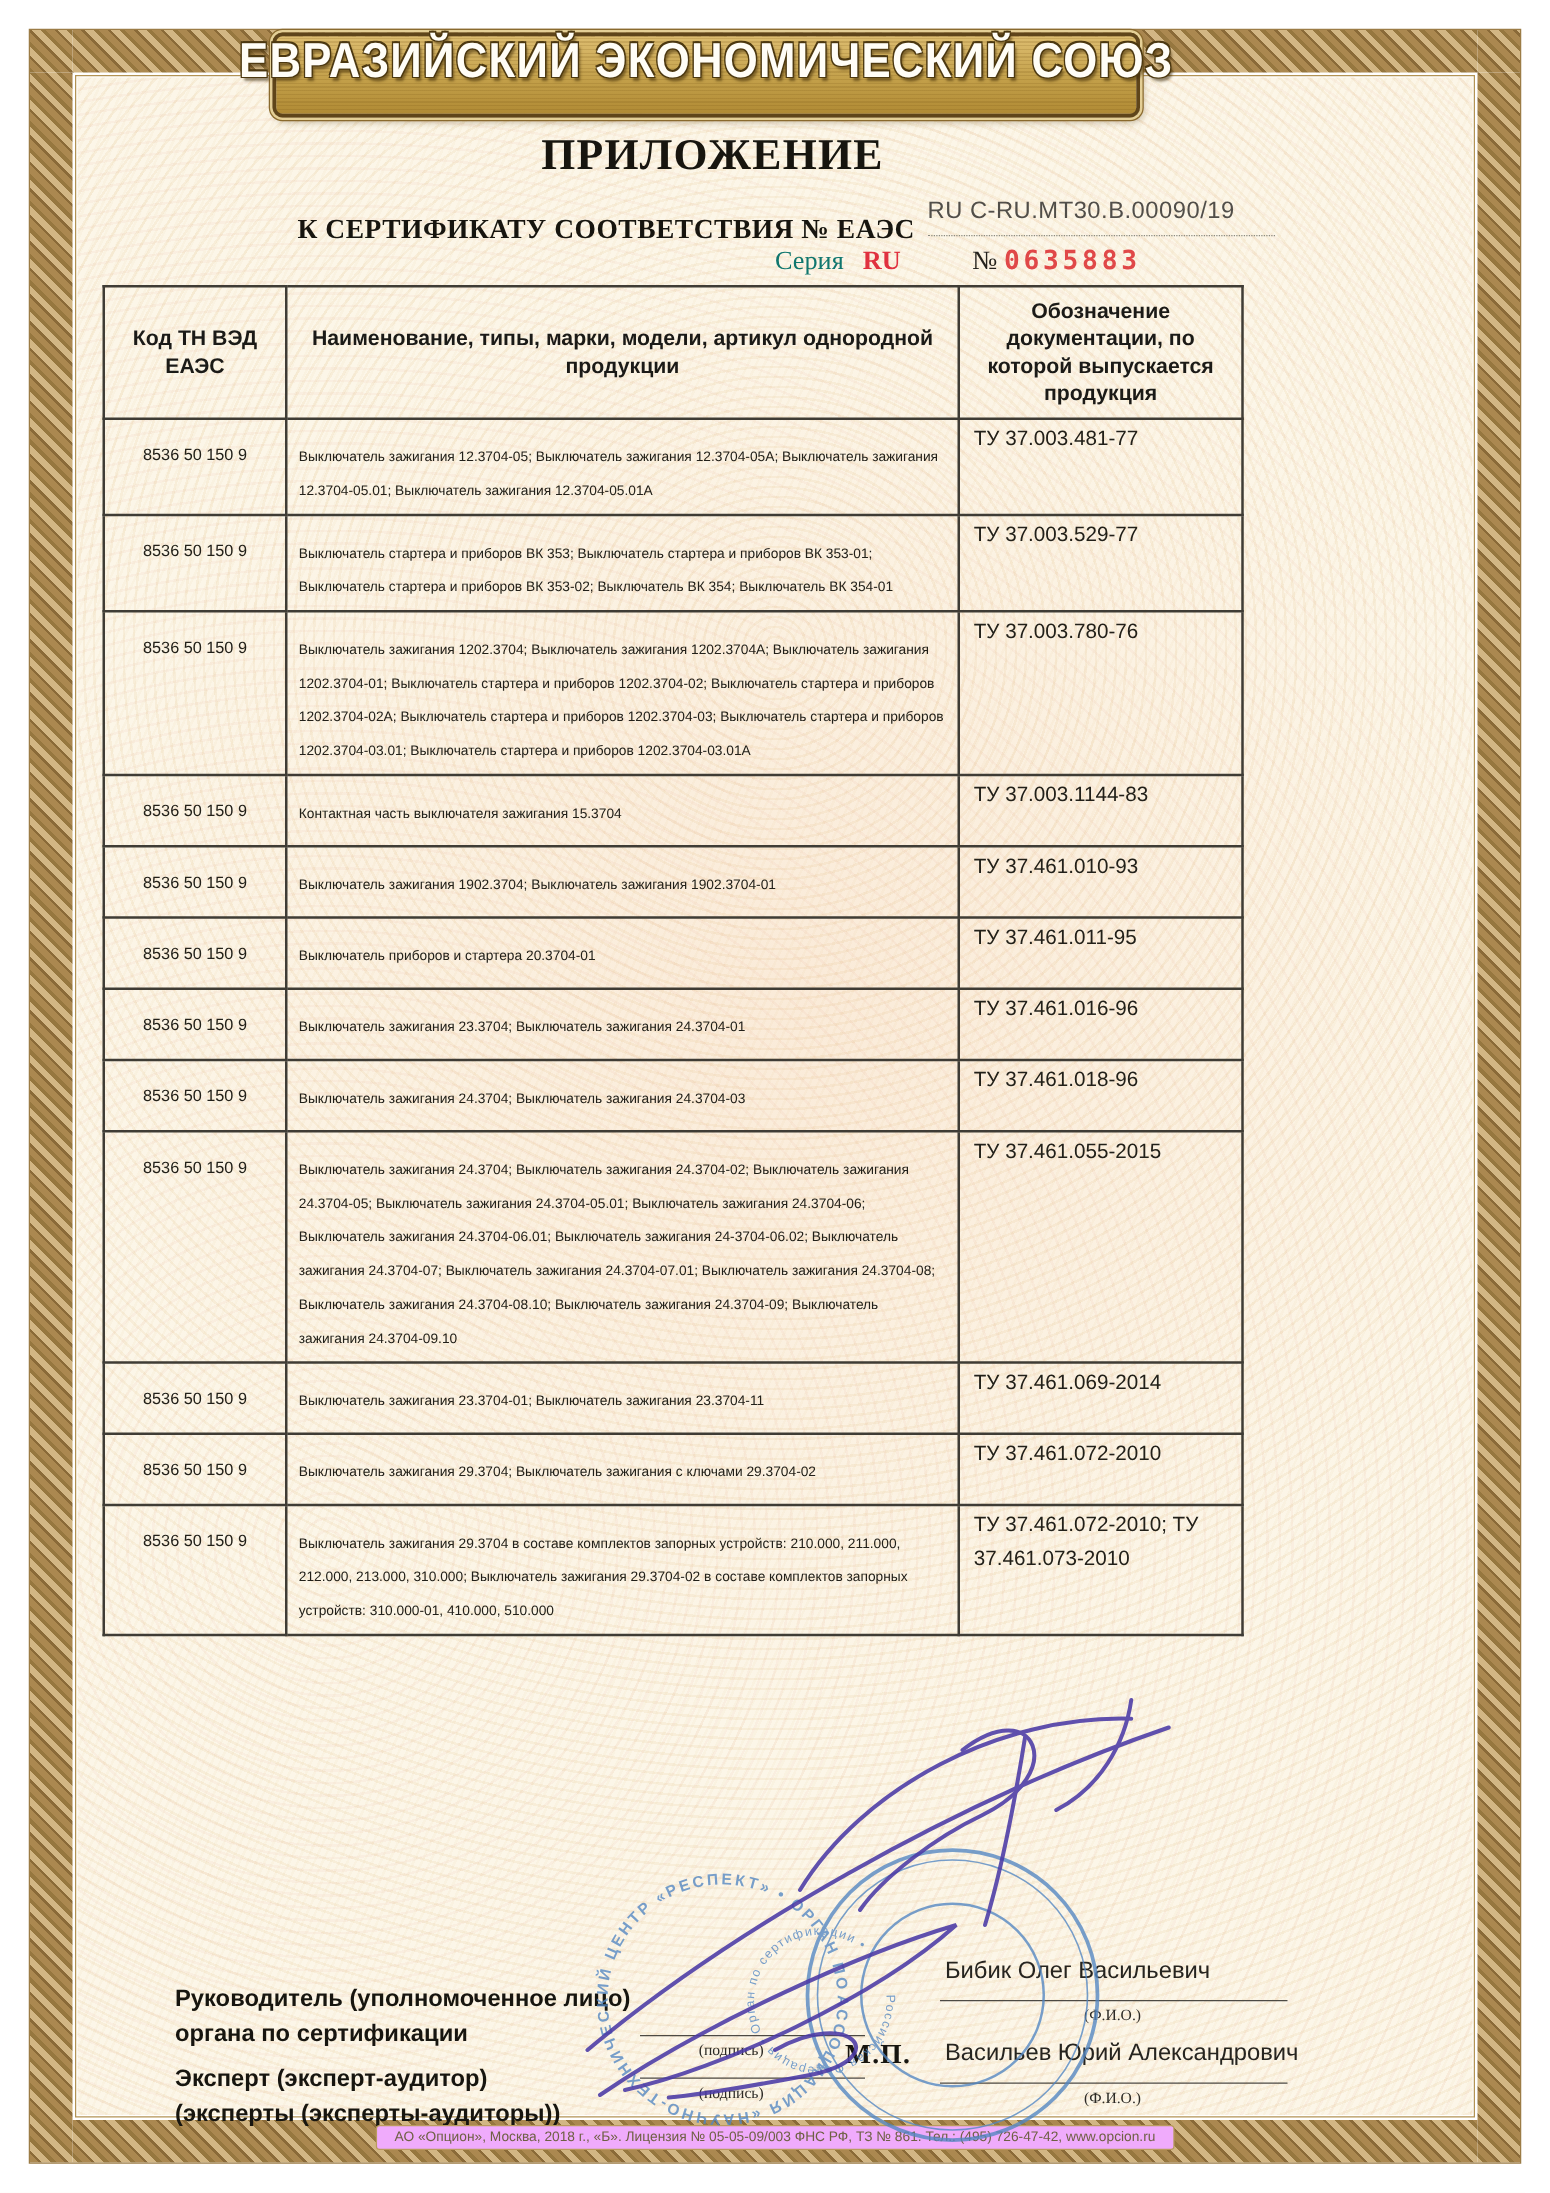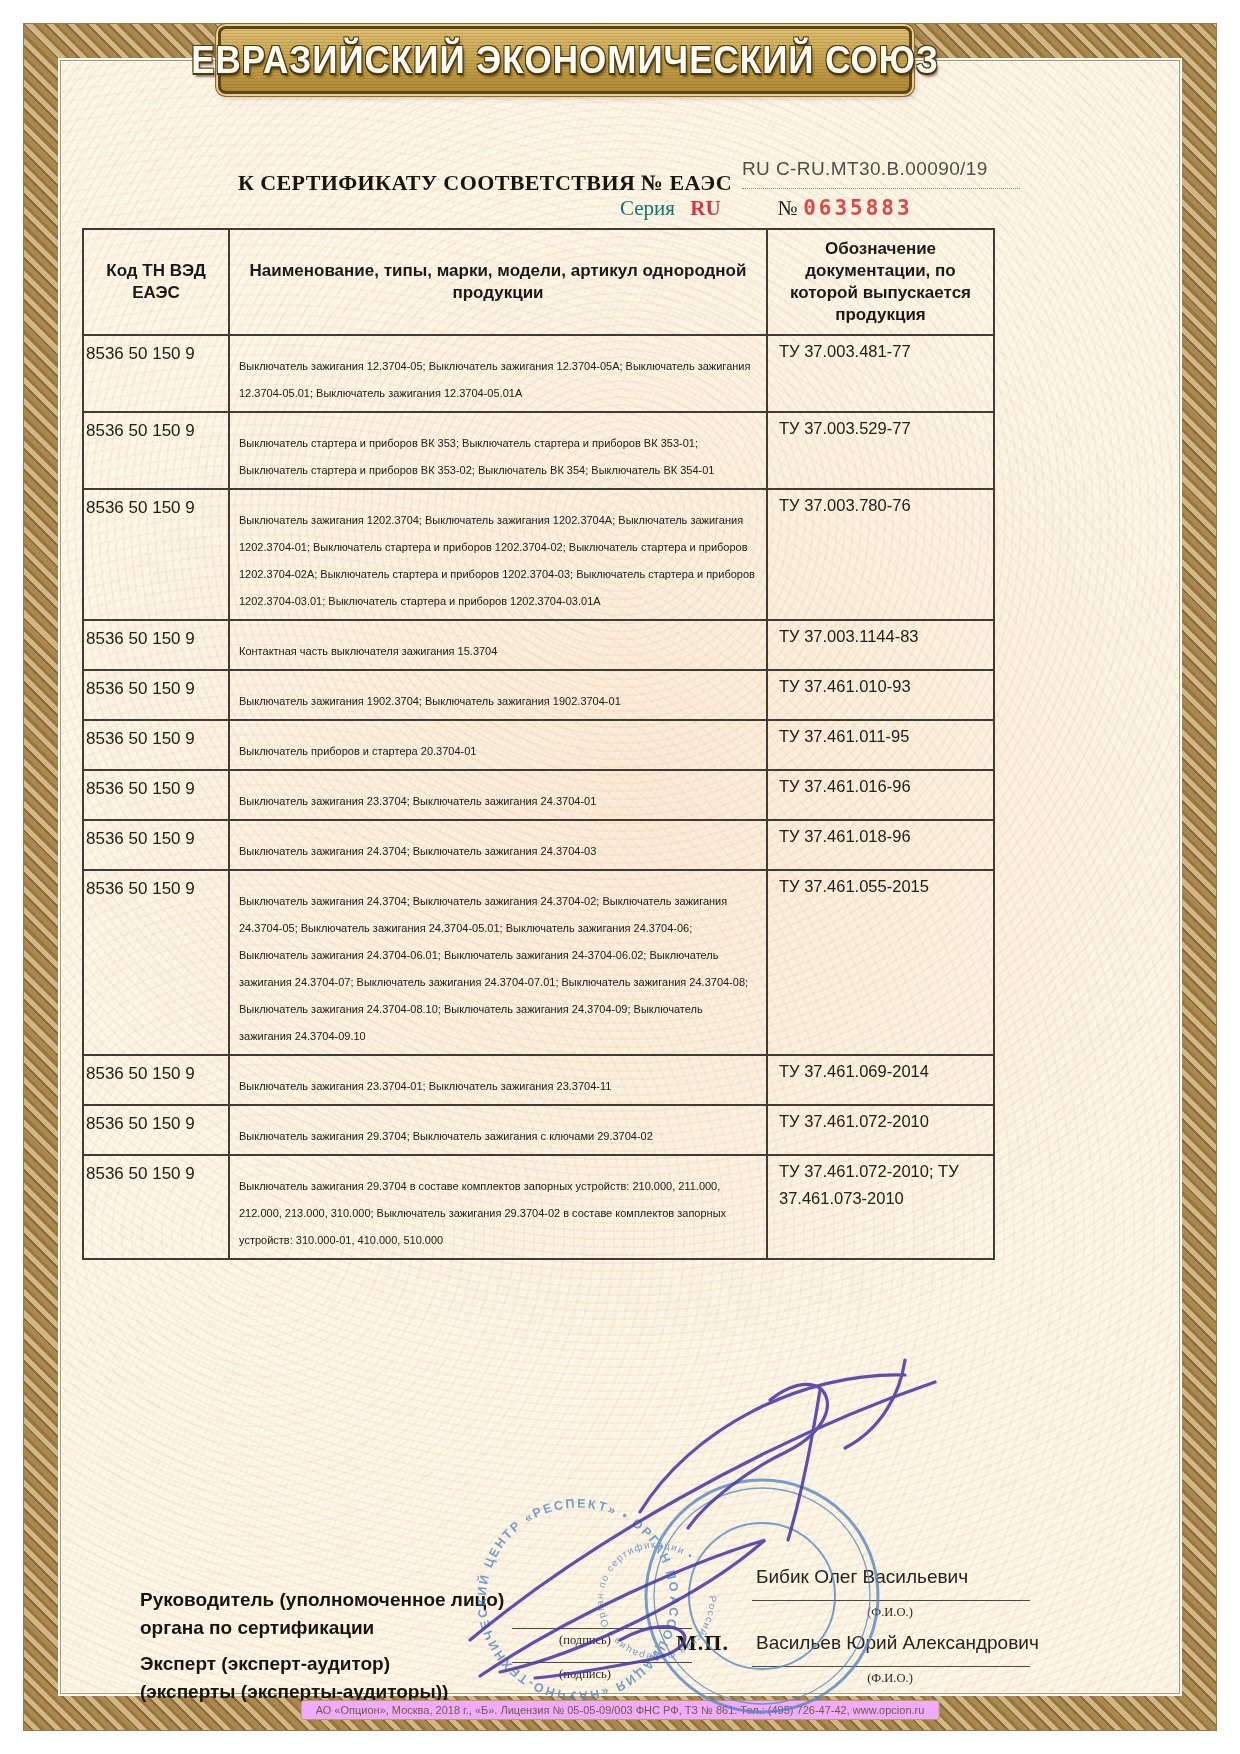--- a/index.html
+++ b/index.html
@@ -16,21 +16,21 @@
            repeating-radial-gradient(circle at 50% 28%, rgba(212,164,84,.10) 0 2px, transparent 2px 8px),
            repeating-radial-gradient(circle at 18% 72%, rgba(224,150,130,.08) 0 2px, transparent 2px 10px),
            repeating-linear-gradient(115deg, rgba(210,170,90,.05) 0 2px, transparent 2px 6px);}
   
   .banner{position:absolute;left:218px;top:26px;width:688px;height:62px;z-index:5;
           background:linear-gradient(#ddbd70,#c3a04a 55%,#b08a34);
           background-image:repeating-linear-gradient(0deg, rgba(120,85,20,.18) 0 1px, transparent 1px 3px),
                            linear-gradient(#ddbd70,#c3a04a 55%,#b08a34);
           border:3px solid #5f451a;border-radius:8px;
           box-shadow:0 0 0 2px #e4cf96, 0 0 0 3px #8a6a2e, 2px 3px 6px rgba(80,55,10,.35);
-          display:flex;align-items:center;justify-content:center;}
+          display:flex;align-items:flex-start;justify-content:center;}
   .banner span{font-family:"Liberation Sans",sans-serif;font-weight:bold;font-size:35px;
           letter-spacing:1px;color:#fffdf6;white-space:nowrap;transform:scaleY(1.12);
           text-shadow:1px 1px 0 #4c3810,-1px -1px 0 #4c3810,1px -1px 0 #4c3810,-1px 1px 0 #4c3810,2px 3px 2px rgba(60,40,5,.55);}
   .doc-title{position:absolute;left:300px;top:104px;width:540px;text-align:center;
           font-family:"Liberation Serif",serif;font-weight:bold;font-size:35px;letter-spacing:1px;color:#17150f;}
   .doc-subtitle{position:absolute;left:238px;top:170px;font-family:"Liberation Serif",serif;
           font-weight:bold;font-size:22px;letter-spacing:.4px;color:#17150f;white-space:nowrap;}
   .cert-number{position:absolute;left:742px;top:158px;width:278px;font-size:19px;color:#514e49;
           letter-spacing:.4px;white-space:nowrap;border-bottom:1px dotted #8a8a80;padding-bottom:8px;}
   .series-line{position:absolute;left:620px;top:196px;font-family:"Liberation Serif",serif;font-size:21px;white-space:nowrap;}
@@ -38,21 +38,21 @@
   .series-value{color:#e0313f;font-weight:bold;margin-left:10px;}
   .number-sign{color:#24221d;margin-left:52px;}
   .form-number{font-family:"DejaVu Sans Mono",monospace;font-weight:bold;font-size:21px;
           color:#e04848;letter-spacing:3px;}
   
   .tbl-wrap{position:absolute;left:82px;top:228px;width:911px;z-index:2;}
   table{width:100%;border-collapse:collapse;table-layout:fixed;}
   th,td{border:2px solid #3f3c35;}
   th{font-size:17px;font-weight:bold;line-height:22px;padding:8px 6px;text-align:center;vertical-align:middle;color:#1b1a17;border-radius:23px;}
   td{color:#222019;}
-  td.col-code{vertical-align:top;font-size:17px;padding:8px 2px;}
+  td.col-code{text-align:center;vertical-align:top;font-size:13px;padding:20px 2px;}
   td.col-name{font-size:11px;line-height:27px;padding:17px 9px 4px;vertical-align:top;margin-top:40px;}
   td.col-doc{font-size:16.5px;line-height:27px;padding:2px 6px 4px 11px;vertical-align:top;}
   
   .sig-label{position:absolute;font-family:Liberation Sans, sans-serif;font-weight:bold;font-size:19px;line-height:28px;color:#17150f;}
   .sig-line{position:absolute;border-bottom:1.5px solid #4d4a44;}
   .sig-caption{position:absolute;font-family:"Liberation Serif",serif;font-size:12.5px;color:#2c2a25;text-align:center;}
   .person-name{position:absolute;font-size:19px;color:#26241f;white-space:nowrap;}
   .mp{position:absolute;font-family:"Liberation Serif",serif;font-weight:bold;font-size:22px;letter-spacing:1px;color:#17150f;}
   
   .imprint{position:absolute;left:50%;top:1700px;transform:translateX(-50%);z-index:6;
@@ -65,20 +65,21 @@
 
 <div class="page">
   <div class="paper"></div>
   <div class="frame"></div>
   <div class="frame-inner-line"></div>
 
   <div class="banner">
     <span>ЕВРАЗИЙСКИЙ ЭКОНОМИЧЕСКИЙ СОЮЗ</span>
   </div>
 
+  <div class="doc-title">ПРИЛОЖЕНИЕ</div>
   <div class="doc-subtitle">К СЕРТИФИКАТУ СООТВЕТСТВИЯ № ЕАЭС</div>
   <div class="cert-number">RU C-RU.МТ30.В.00090/19</div>
 
   <div class="series-line">
     <span class="series-label">Серия</span>
     <span class="series-value">RU</span>
     <span class="number-sign">№</span>
     <span class="form-number">0635883</span>
   </div>
 

